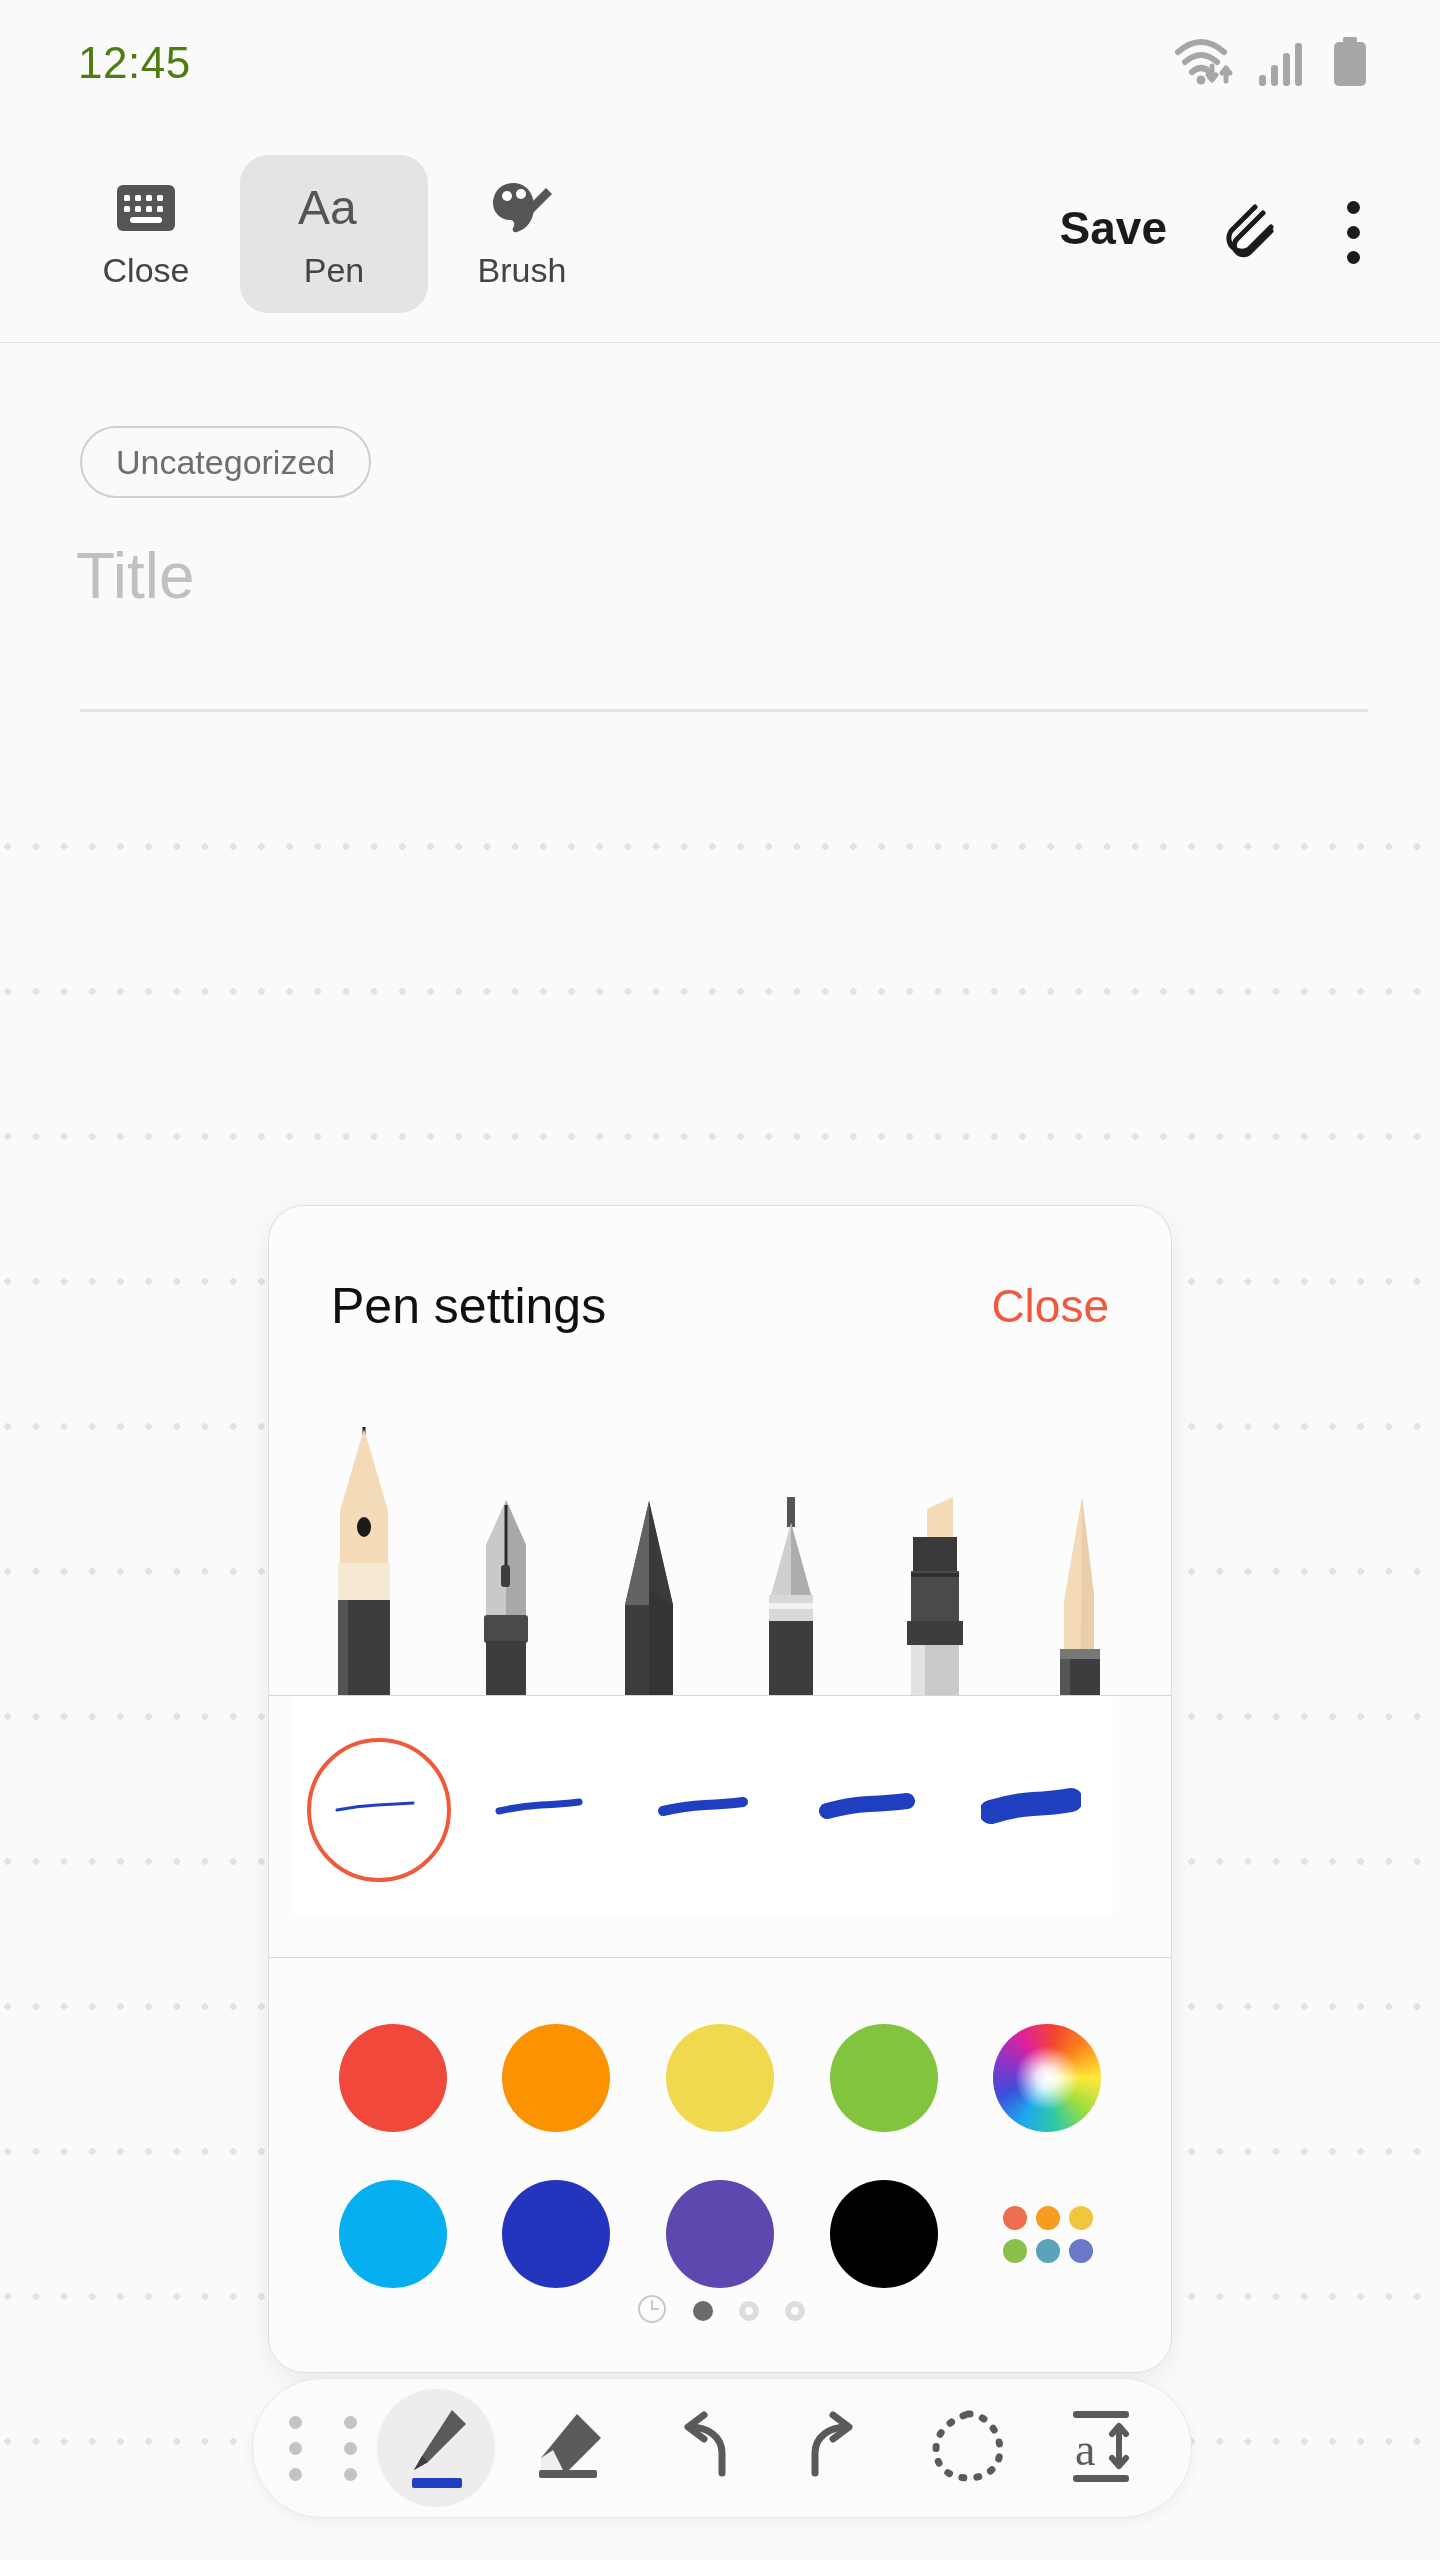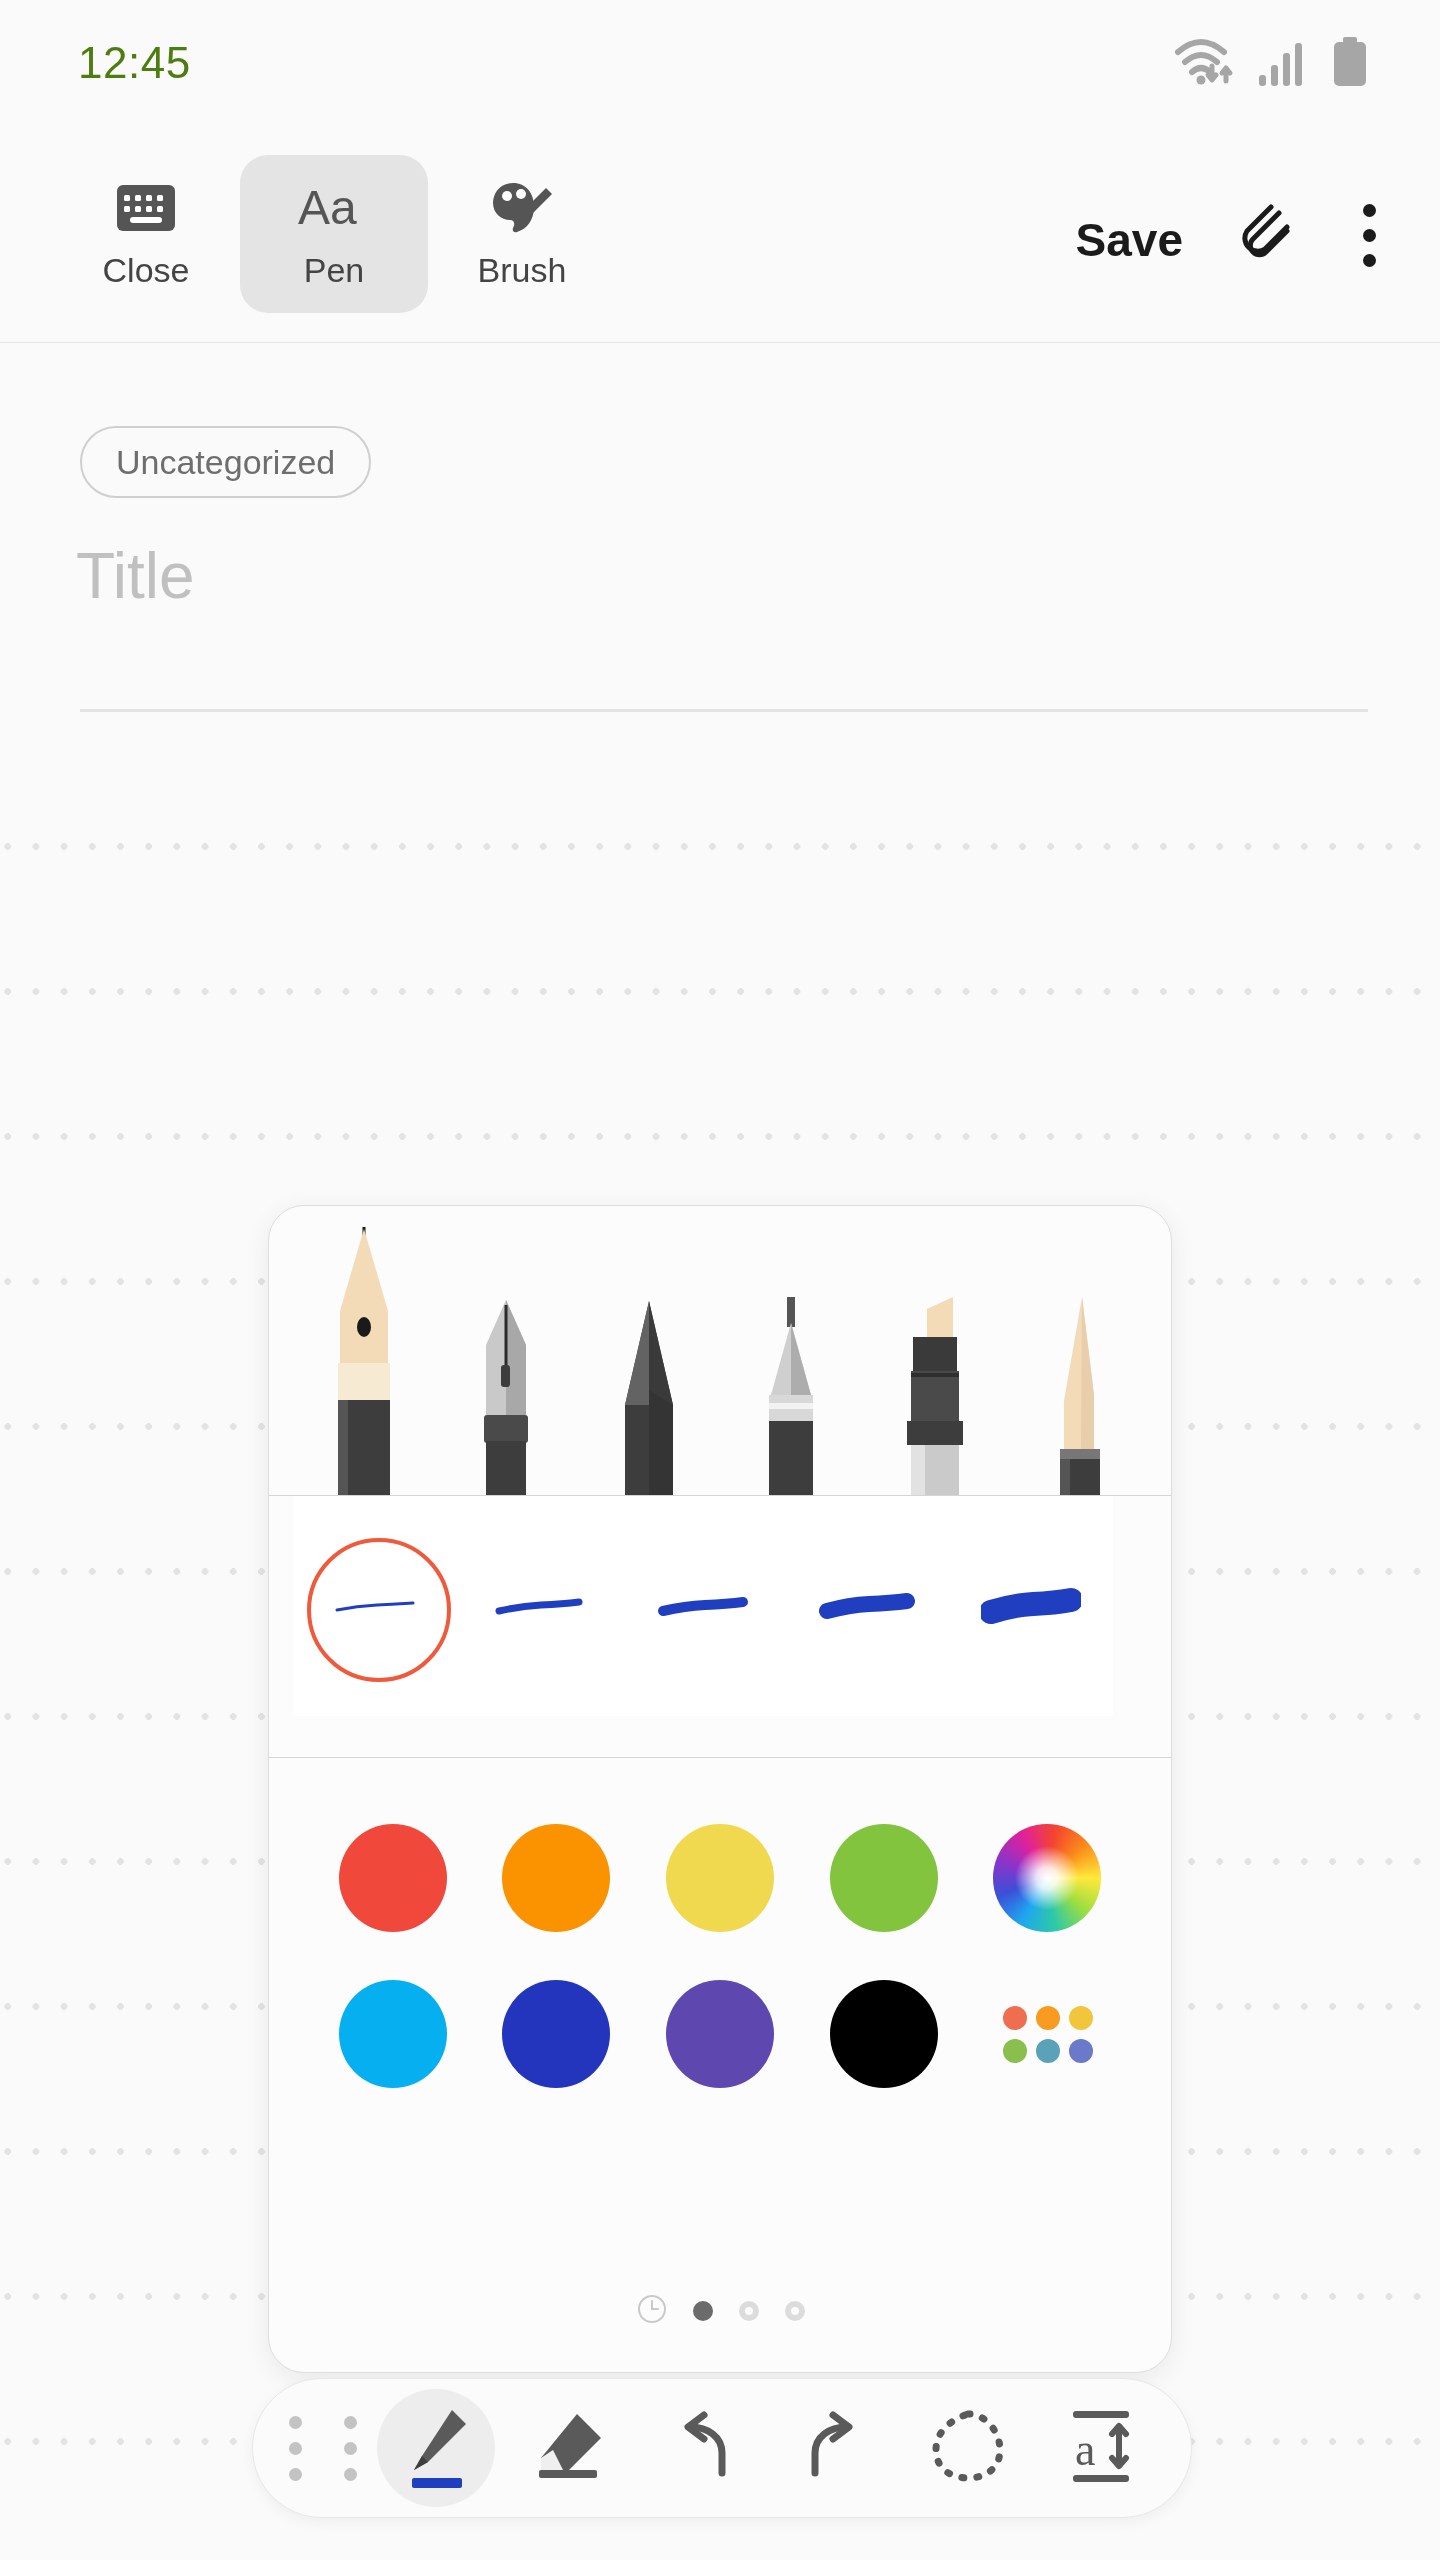--- a/index.html
+++ b/index.html
@@ -30,21 +30,21 @@
   .tool-tabs{ display:flex; align-items:center; padding-left:52px; gap:0px; }
   .tool-tab{
     width:188px; height:158px; border-radius:28px;
     display:flex; flex-direction:column; align-items:center; justify-content:center;
     gap:12px;
   }
   .tool-tab.active{ background:#e4e4e4; }
   .tool-tab .t-ico{ height:62px; display:flex; align-items:center; justify-content:center; }
   .tool-tab .t-lbl{ font-size:34px; color:#444; }
 
-  .top-right{ margin-left:auto; display:flex; align-items:flex-end; padding-right:36px; gap:0; }
+  .top-right{ margin-left:auto; display:flex; align-items:flex-start; padding-right:52px; gap:0; }
   #save-button{ font-size:46px; font-weight:bold; color:#1b1b1b; padding:0 22px; }
   #attach-button{ padding:0 30px; display:flex; align-items:center; }
   #more-button{ padding:0 28px 0 36px; display:flex; flex-direction:column; gap:12px; align-items:center; }
   #more-button i{ width:13px; height:13px; border-radius:50%; background:#1b1b1b; display:block; }
 
   
   #note-body{ position:absolute; left:0; top:344px; width:1440px; height:2216px; }
   #category-chip{
     position:absolute; left:80px; top:82px;
     height:72px; padding:0 34px; border:2px solid #cfcfcf; border-radius:40px;
@@ -247,20 +247,24 @@
 
 <div id="note-body">
   <div id="category-chip">Uncategorized</div>
   <div id="title-placeholder">Title</div>
   <div id="title-underline"></div>
   <div id="dot-canvas"></div>
 </div>
 
 <div id="pen-settings-dialog">
 
+  <div id="dialog-header">
+    <div id="dialog-title">Pen settings</div>
+    <div id="close-button">Close</div>
+  </div>
 
   <div id="pen-types-row">
 
     <div class="pen-item">
       <svg width="104" height="290" viewBox="0 0 104 290">
         <line x1="52" y1="22" x2="52" y2="120" stroke="#1a1a1a" stroke-width="3"></line>
         <path d="M52 24 L76 106 L76 158 L28 158 L28 106 Z" fill="#f2dbb6"></path>
         <ellipse cx="52" cy="122" rx="7" ry="10" fill="#1a1a1a"></ellipse>
         <rect x="26" y="158" width="52" height="40" fill="#f7ead3"></rect>
         <rect x="26" y="195" width="52" height="95" fill="#3d3d3d"></rect>

